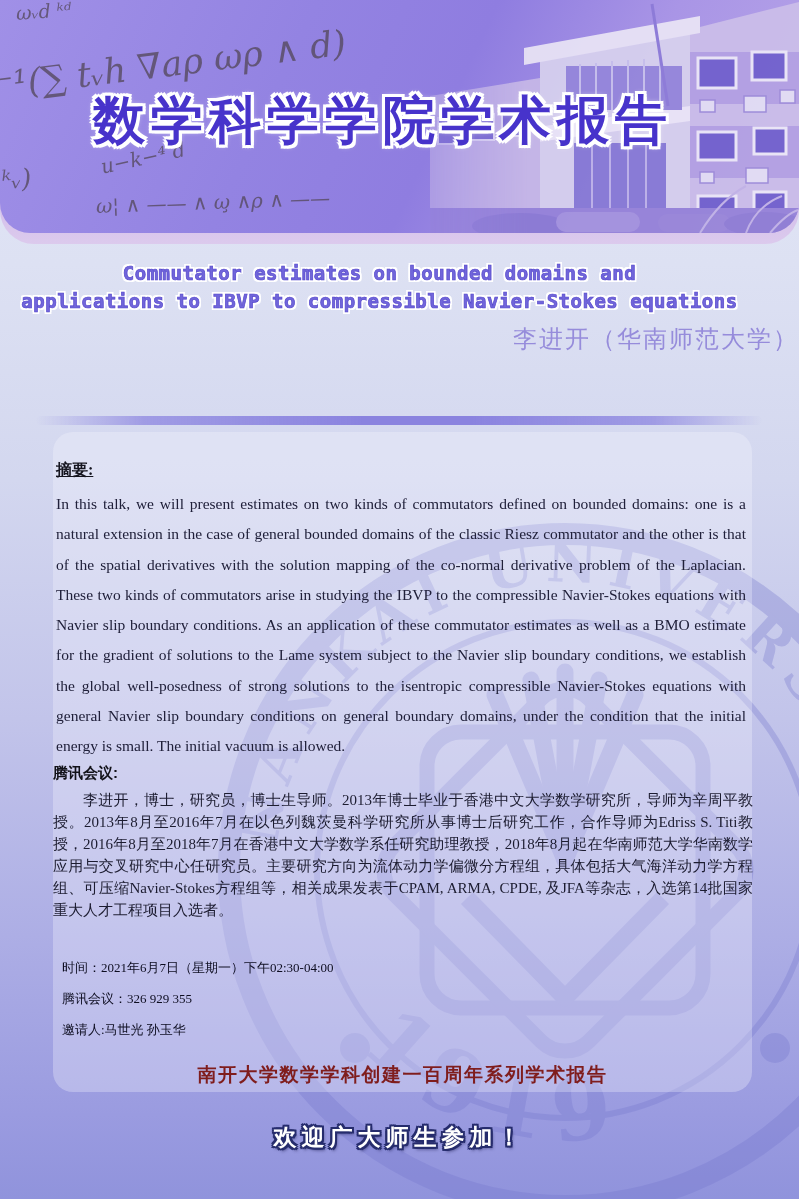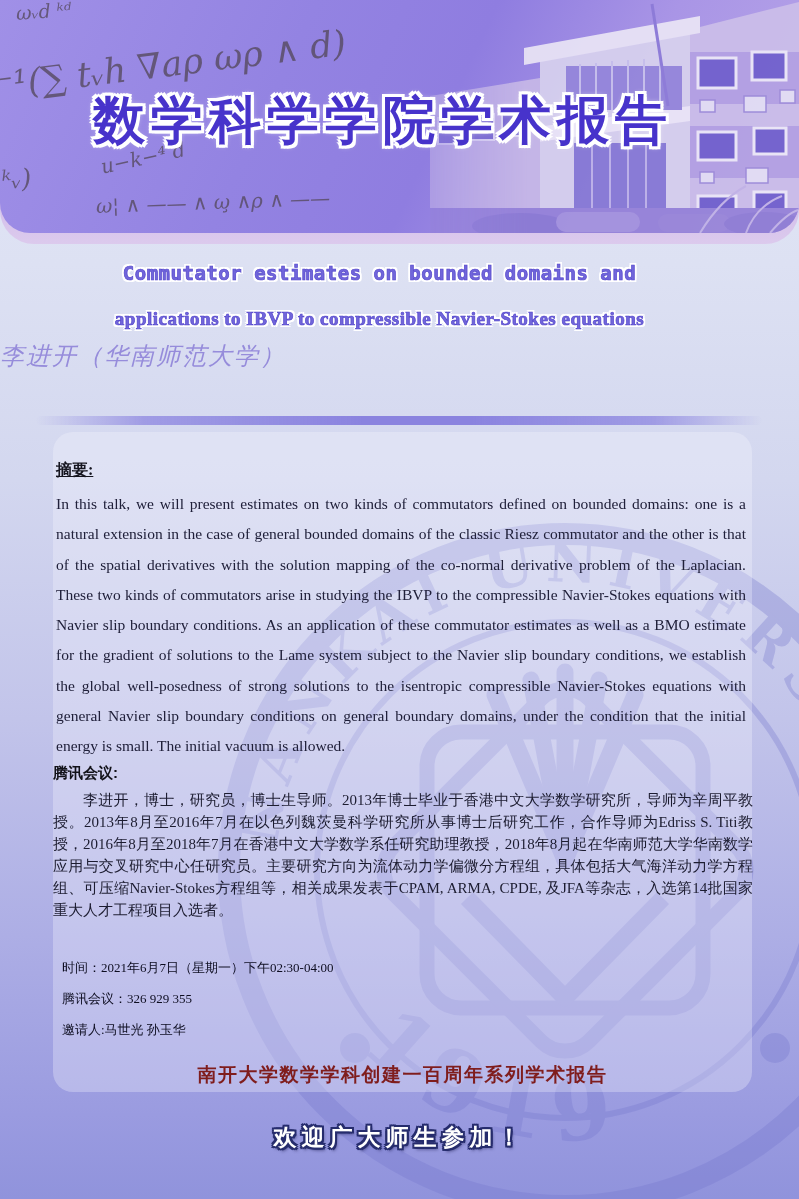--- a/index.html
+++ b/index.html
@@ -49,24 +49,24 @@
   
   .etitle{
     position:absolute; left:0; width:759px; text-align:center;
     font-family:"DejaVu Sans Mono", monospace; font-weight:bold;
     font-size:19px; color:#7166da; letter-spacing:0.5px;
     -webkit-text-stroke:0.7px #5648cd;
     text-shadow:-2px -2px 0 #fff,2px -2px 0 #fff,-2px 2px 0 #fff,2px 2px 0 #fff,
                  0 -2px 0 #fff,0 2px 0 #fff,-2px 0 0 #fff,2px 0 0 #fff;
   }
   .etitle1{top:262px;}
-  .etitle2{top:308px;font-family:Liberation Serif, serif;}
+  .etitle2{top:290px;}
   .speaker{
-    position:absolute; left:0; width:799px; top:340px; text-align:left;
-    font-size:24px; color:#968cdb; letter-spacing:2px;font-style:italic;
+    position:absolute; left:0; width:799px; top:323px; text-align:right;
+    font-size:24px; color:#968cdb; letter-spacing:2px;
   }
   .divider{
     position:absolute; left:36px; top:416px; width:726px; height:9px;
     border-radius:5px; filter:blur(.6px);
     background:linear-gradient(90deg,rgba(141,134,224,0) 0%,rgba(141,134,224,.75) 15%,#8a83df 45%,#8a83df 60%,rgba(141,134,224,.75) 85%,rgba(141,134,224,0) 100%);
   }
   .card{
     position:absolute; left:53px; top:432px; width:699px; height:660px;
     background:rgba(250,250,255,0.30); border-radius:20px;
   }

